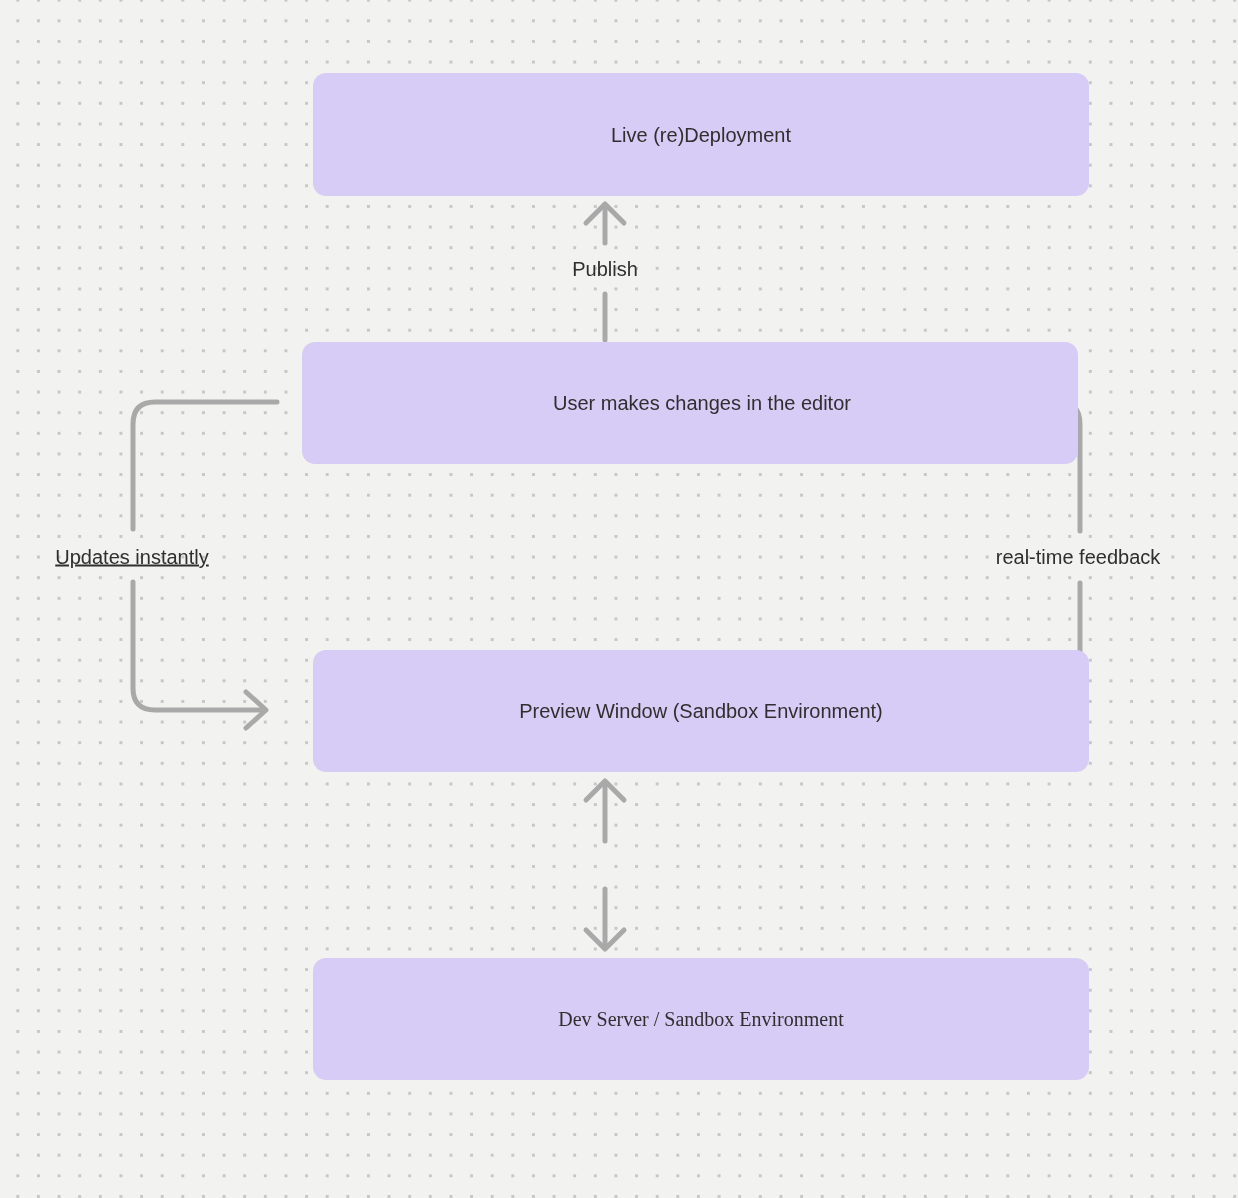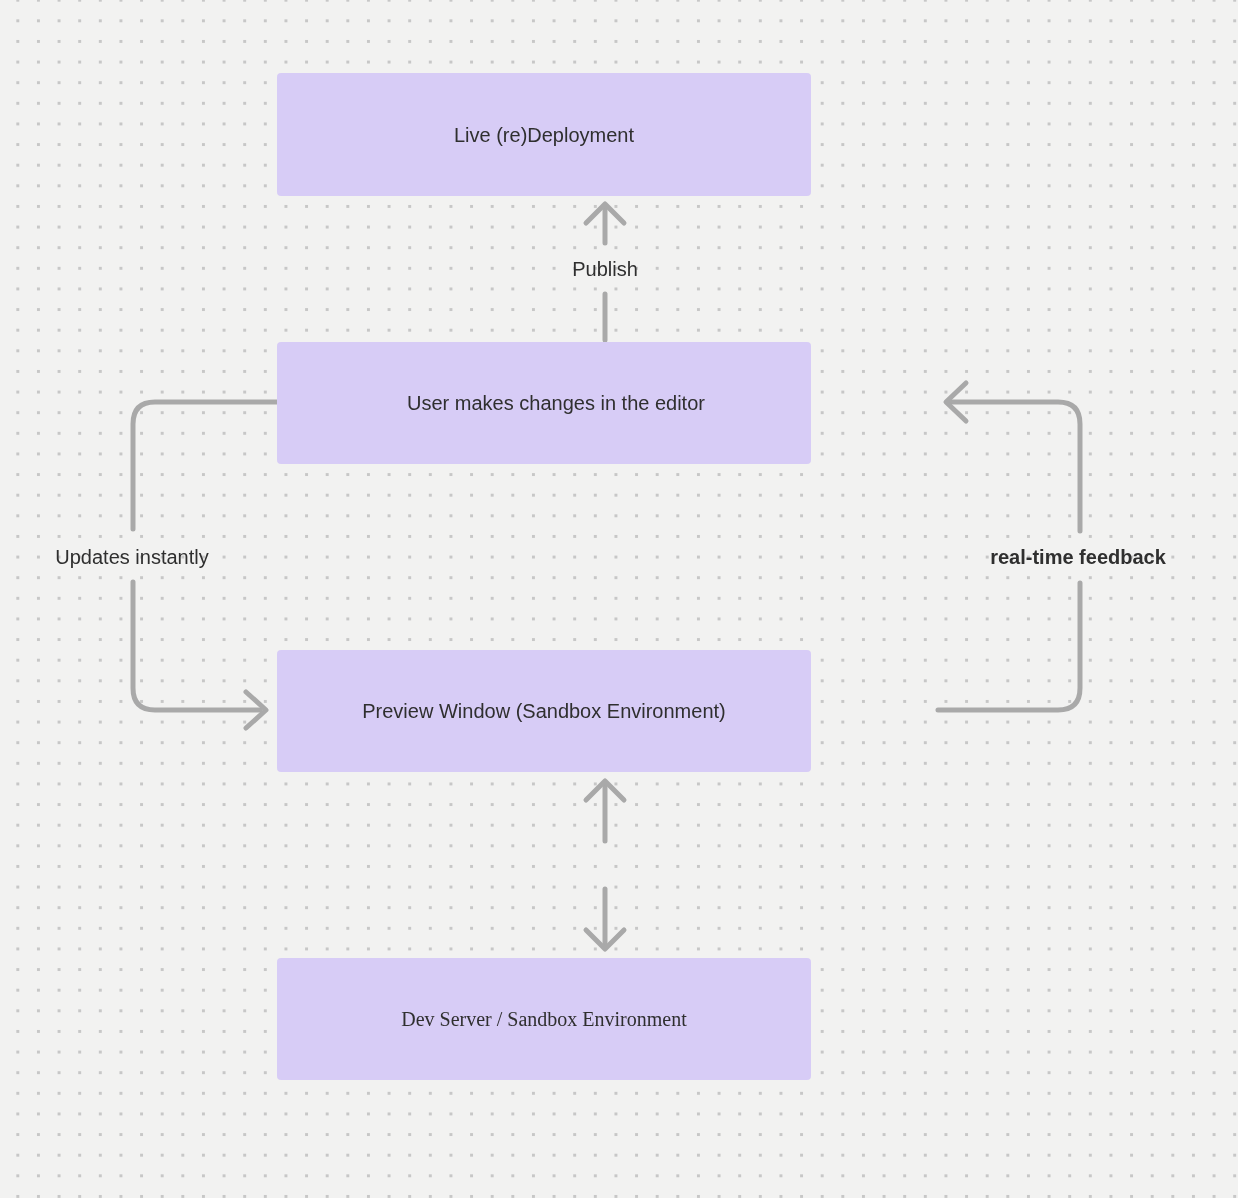--- a/index.html
+++ b/index.html
@@ -18,28 +18,29 @@
   .canvas{
     position:relative;
     width:1238px;height:1198px;
     background-color:var(--canvas-bg);
     background-image:radial-gradient(circle,var(--dot) 1.4px,transparent 1.6px);
     background-size:20.63px 20.63px;
     background-position:7.5px 10.5px;
   }
   .node{
     position:absolute;
-    width:534px;height:122px;
+    width:776px;height:122px;
     background:var(--node-fill);
-    border-radius:4px;
+    border-radius:13px;
     display:flex;align-items:center;justify-content:center;
     color:var(--text);
     font-size:20px;
     line-height:1.2;
     text-align:center;
+    margin-left:36px;
   }
   .edge-label{
     position:absolute;
     transform:translate(-50%,-50%);
     color:var(--text);
     font-size:20px;
     white-space:nowrap;
     text-align:center;
   }
   svg.edges{
@@ -85,32 +86,32 @@
       <path d="M586 800 L605 781 L624 800"></path>
       <path d="M605 889 L605 947"></path>
       <path d="M586 930 L605 949 L624 930"></path>
     </g>
   </svg>
 
   <div class="node" style="left:277px;top:73px;height:123px;">
     <span>Live (re)Deployment</span>
   </div>
 
-  <div class="node" style="left:277px;top:342px;padding-left:24px;">
+  <div class="node" style="left:266px;top:342px;padding-left:24px;">
     <span>User makes changes in the editor</span>
   </div>
 
   <div class="node" style="left:277px;top:650px;">
     <span>Preview Window (Sandbox Environment)</span>
   </div>
 
   <div class="node" style="left:277px;top:958px;font-family:Liberation Serif, serif;">
     <span>Dev Server / Sandbox Environment</span>
   </div>
 
   <div class="edge-label" style="left:605px;top:269px;">Publish</div>
 
-  <div class="edge-label" style="left:132px;top:557px;">Updates instantly</div>
+  <div class="edge-label" style="left:132px;top:557px;text-decoration:underline;">Updates instantly</div>
 
-  <div class="edge-label" style="left:1078px;top:557px;font-weight:bold;">real-time feedback</div>
+  <div class="edge-label" style="left:1078px;top:557px;">real-time feedback</div>
 
 
 </div>
 
 </body></html>

